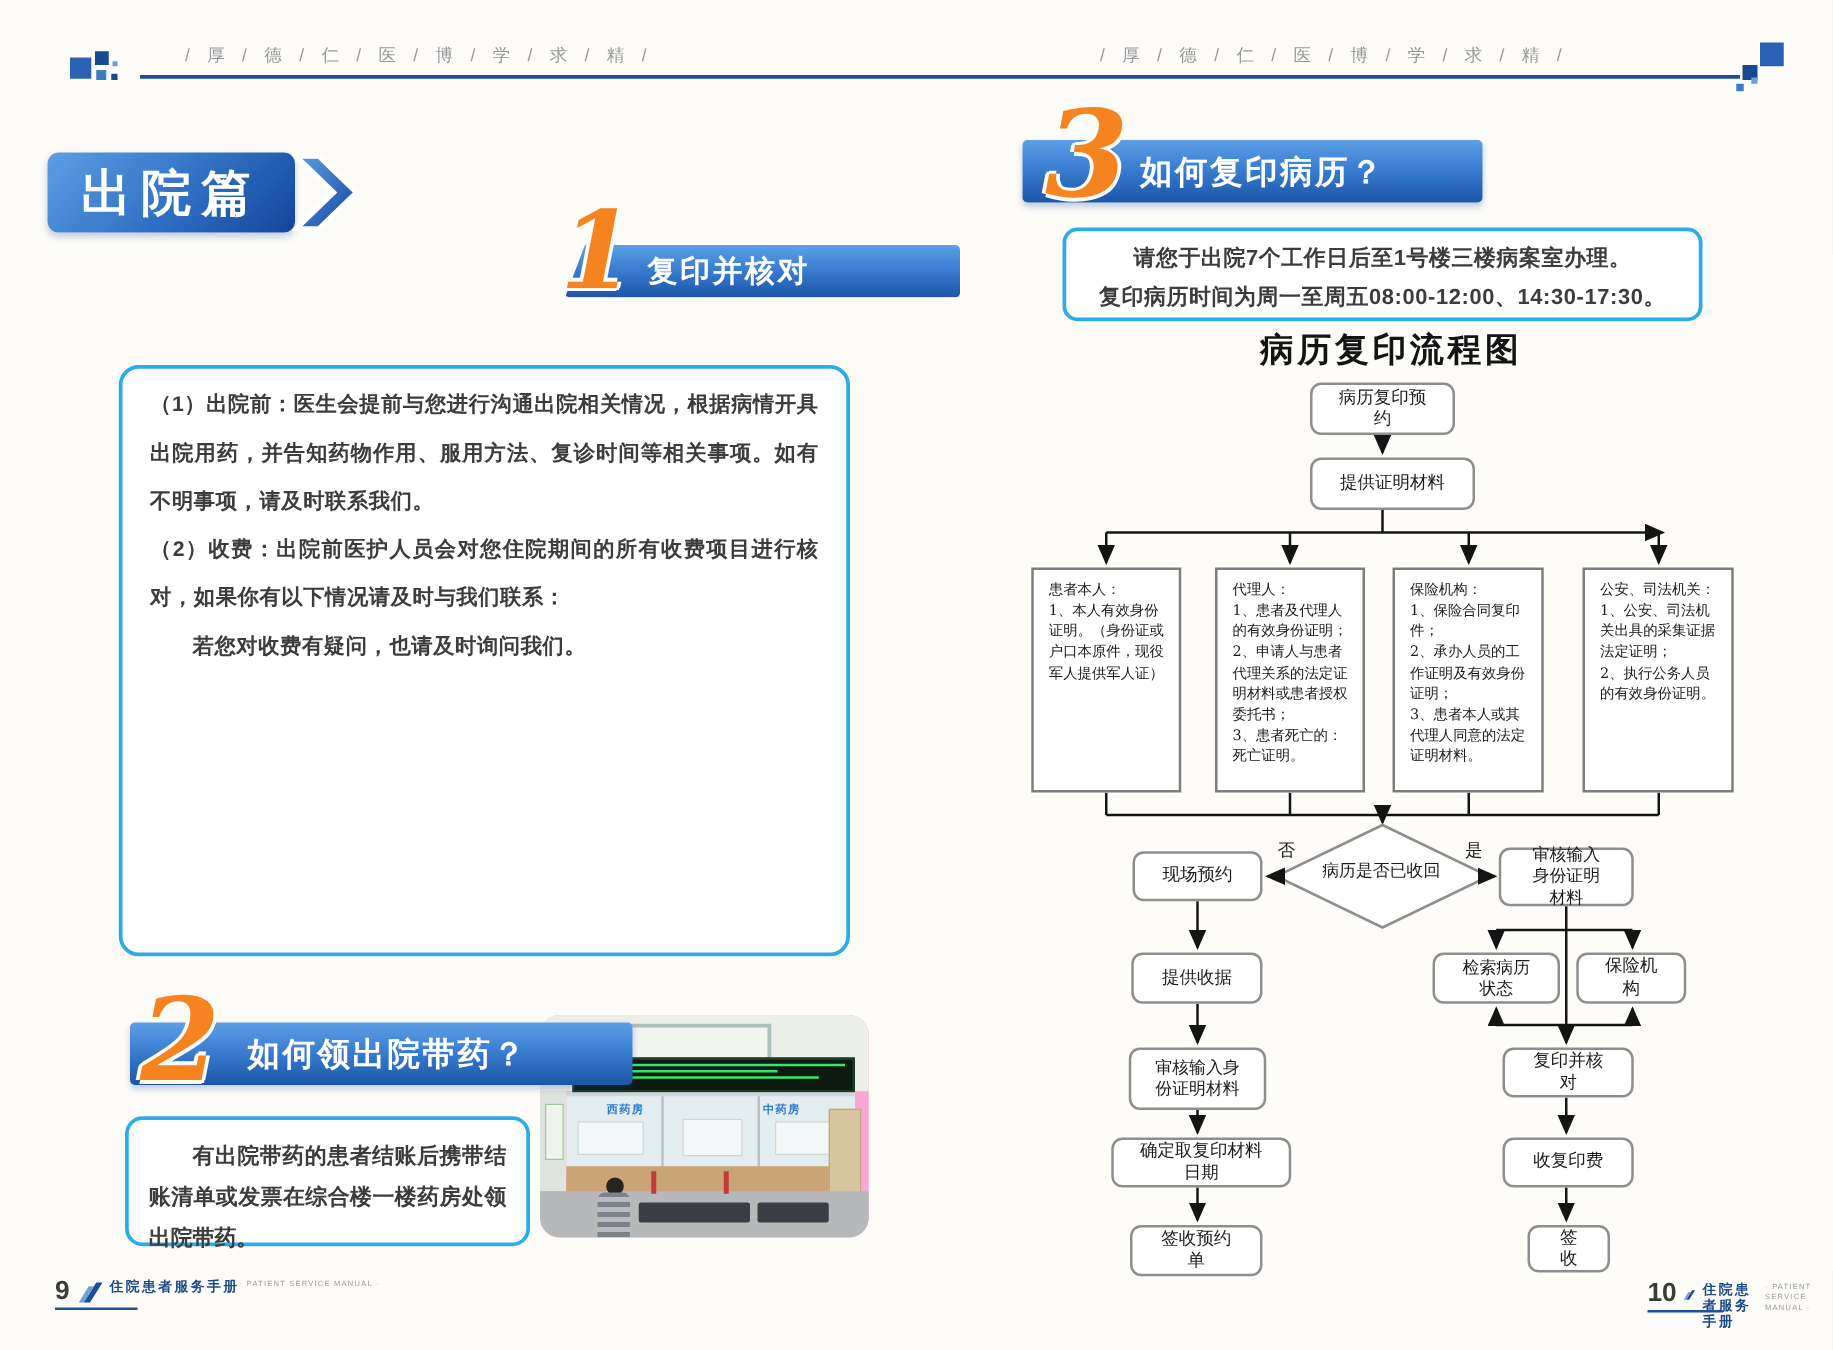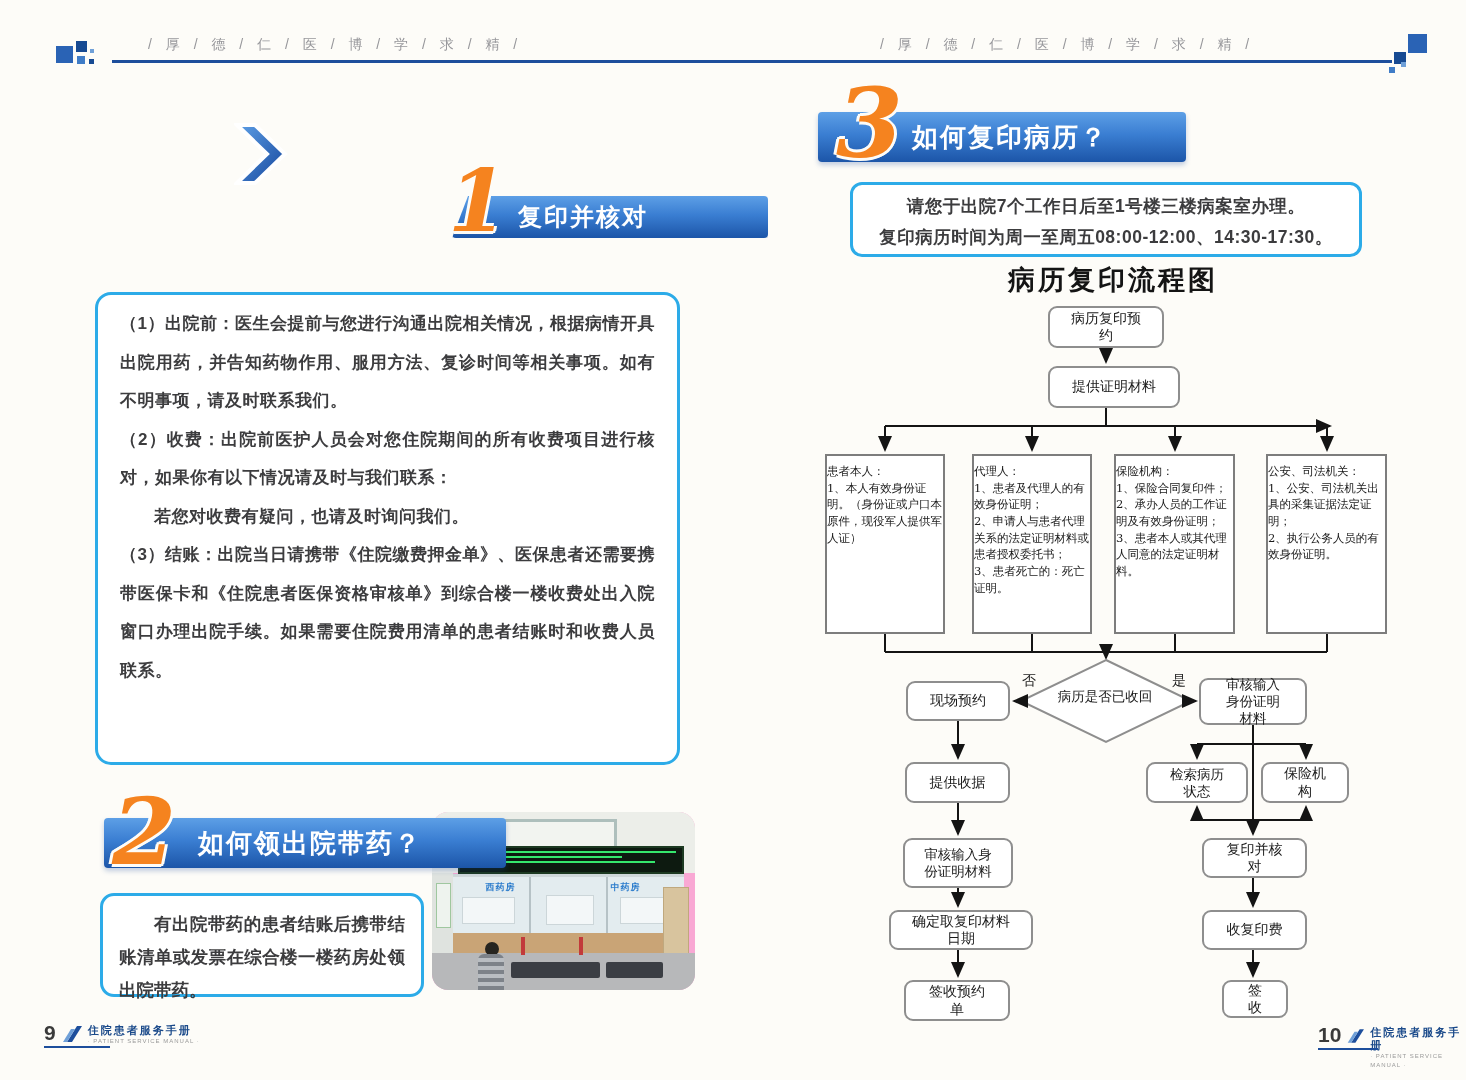--- a/index.html
+++ b/index.html
@@ -57,30 +57,30 @@
   .door{left:88%;top:42%;width:9%;height:37%;background:#d8c49e;border:1px solid #bfa87e;}
   .wallcol{left:0;top:34%;width:8%;height:45%;background:#dfe3df;}
   .noticew{left:1.5%;top:40%;width:5%;height:24%;background:#eef3ee;border:1px solid #9fc79f;}
 
   
   .flow{position:absolute;left:800px;top:0;width:666px;height:1080px;font-family:"DejaVu Serif","Liberation Serif",serif;}
   .fc-title{position:absolute;left:173px;top:262px;width:280px;text-align:center;font-size:27px;font-weight:bold;color:#141414;letter-spacing:3px;}
   .fnode{position:absolute;background:#fff;border:2px solid #8e8e8e;border-radius:9px;display:flex;align-items:center;justify-content:center;
     text-align:center;font-size:14px;color:#1a1a1a;box-sizing:border-box;line-height:1.25;padding:2px 19px;}
   .freq{position:absolute;background:#fff;border:2px solid #7d7d7d;box-sizing:border-box;font-size:11.5px;color:#1a1a1a;
-    text-align:left;padding:7px 0;line-height:1.45;white-space:pre-line;}
+    text-align:left;padding:7px 12px;line-height:1.45;white-space:pre-line;}
   .fdiamond-label{position:absolute;left:243px;top:688px;width:124px;text-align:center;font-size:13.5px;color:#1a1a1a;}
   .yn{position:absolute;font-size:14px;color:#1a1a1a;}
   svg.wires{position:absolute;left:0;top:0;}
 
   
   .footer{position:absolute;display:flex;align-items:flex-start;gap:5px;}
   .fnum{font-size:21px;font-weight:bold;color:#3a3a3a;line-height:1;}
   .flogo{margin-top:2px;}
-  .fbook{display:flex;flex-direction:column;margin-top:2px;}
+  .fbook{display:flex;flex-direction:row;margin-top:2px;}
   .fbook .cn{font-size:11px;font-weight:bold;color:#1b4a8a;letter-spacing:2px;line-height:1.2;}
   .fbook .en{font-size:6px;color:#9a9a9a;letter-spacing:1px;line-height:1.4;}
   .fline{position:absolute;height:2px;background:#1d4e9c;}
 </style>
 </head>
 <body>
 
 <div class="page">
 
   <div class="motto" style="left:148px;">/ 厚 / 德 / 仁 / 医 / 博 / 学 / 求 / 精 /</div>
@@ -95,40 +95,42 @@
     <div class="sq" style="left:90px;top:49px;width:4px;height:4px;background:#6fa0d8;"></div>
   </div>
 
   <div>
     <div class="sq" style="left:1408px;top:34px;width:19px;height:19px;background:#2a63b5;"></div>
     <div class="sq" style="left:1394px;top:52px;width:12px;height:12px;background:#174a92;"></div>
     <div class="sq" style="left:1389px;top:67px;width:6px;height:6px;background:#3f7cc7;"></div>
     <div class="sq" style="left:1401px;top:62px;width:5px;height:5px;background:#6fa0d8;"></div>
   </div>
 
+  <div class="chapter">
+    <span>出院篇</span>
+  </div>
   <svg class="chevron" width="60" height="64" viewBox="0 0 60 64">
     <defs>
         <linearGradient id="chv" x1="0" y1="0" x2="1" y2="1">
       <stop offset="0" stop-color="#5d9fe6"></stop>
           <stop offset="1" stop-color="#14459b"></stop>
         </linearGradient>
       </defs>
     <polygon points="3,3 21,3 51,32 21,61 3,61 33,32" fill="url(#chv)" stroke="#ffffff" stroke-width="4"></polygon>
   </svg>
 
   <div class="sec-num" style="left:448px;top:158px;font-size:86px;">1</div>
   <div class="sec-bar" style="left:452px;top:196px;width:250px;height:42px;font-size:24px;letter-spacing:2px;padding-left:66px;clip-path:polygon(16px 0,100% 0,100% 100%,0 100%);">
     <span>复印并核对</span>
   </div>
 
   <div class="bluebox bigbox">
     <p>（1）出院前：医生会提前与您进行沟通出院相关情况，根据病情开具出院用药，并告知药物作用、服用方法、复诊时间等相关事项。如有不明事项，请及时联系我们。</p>
     <p>（2）收费：出院前医护人员会对您住院期间的所有收费项目进行核对，如果你有以下情况请及时与我们联系：</p>
     <p class="indent">若您对收费有疑问，也请及时询问我们。</p>
-    <p>（3）结账：出院当日请携带《住院缴费押金单》、医保患者还需要携带医保卡和《住院患者医保资格审核单》到综合楼一楼收费处出入院窗口办理出院手续。如果需要住院费用清单的患者结账时和收费人员联系。</p>
   </div>
 
   <div class="sec-num" style="left:112px;top:786px;font-size:92px;">2</div>
   <div class="sec-bar" style="left:104px;top:818px;width:308px;height:50px;font-size:26px;letter-spacing:2px;padding-left:94px;">
     <span>如何领出院带药？</span>
   </div>
   <div class="bluebox sec2box">
     <p>有出院带药的患者结账后携带结账清单或发票在综合楼一楼药房处领出院带药。</p>
   </div>
 

